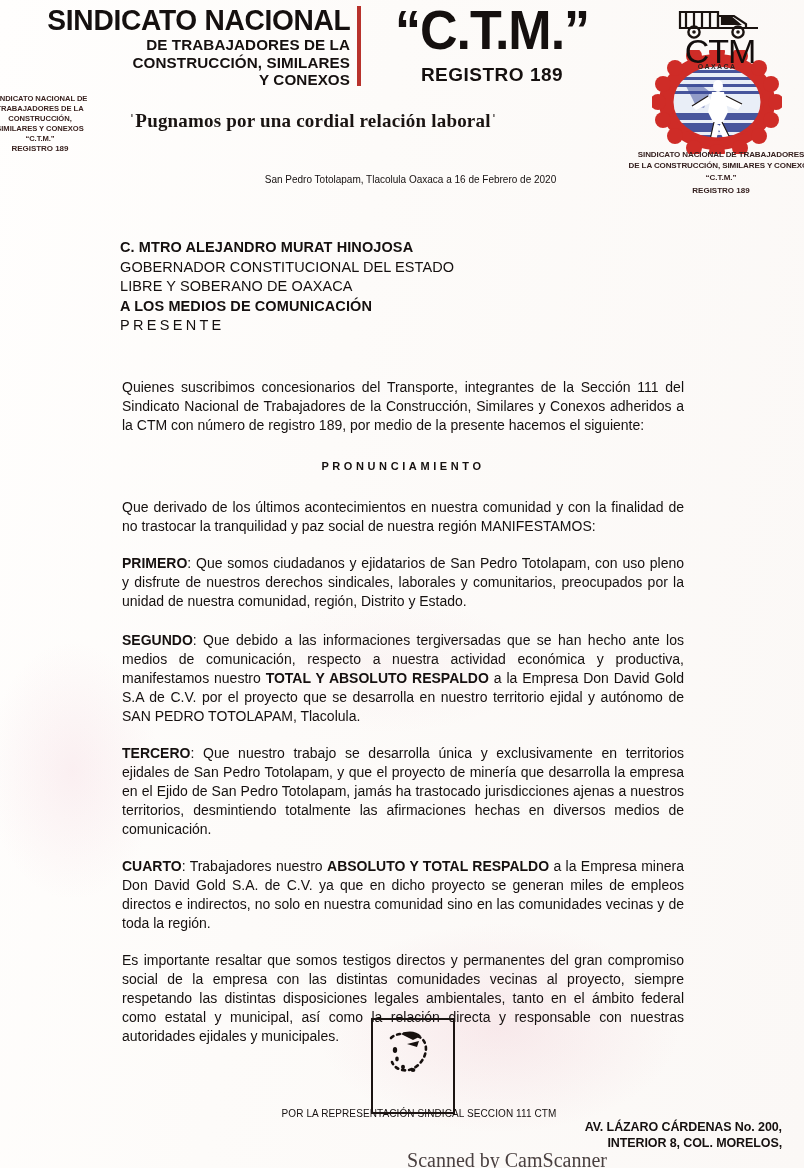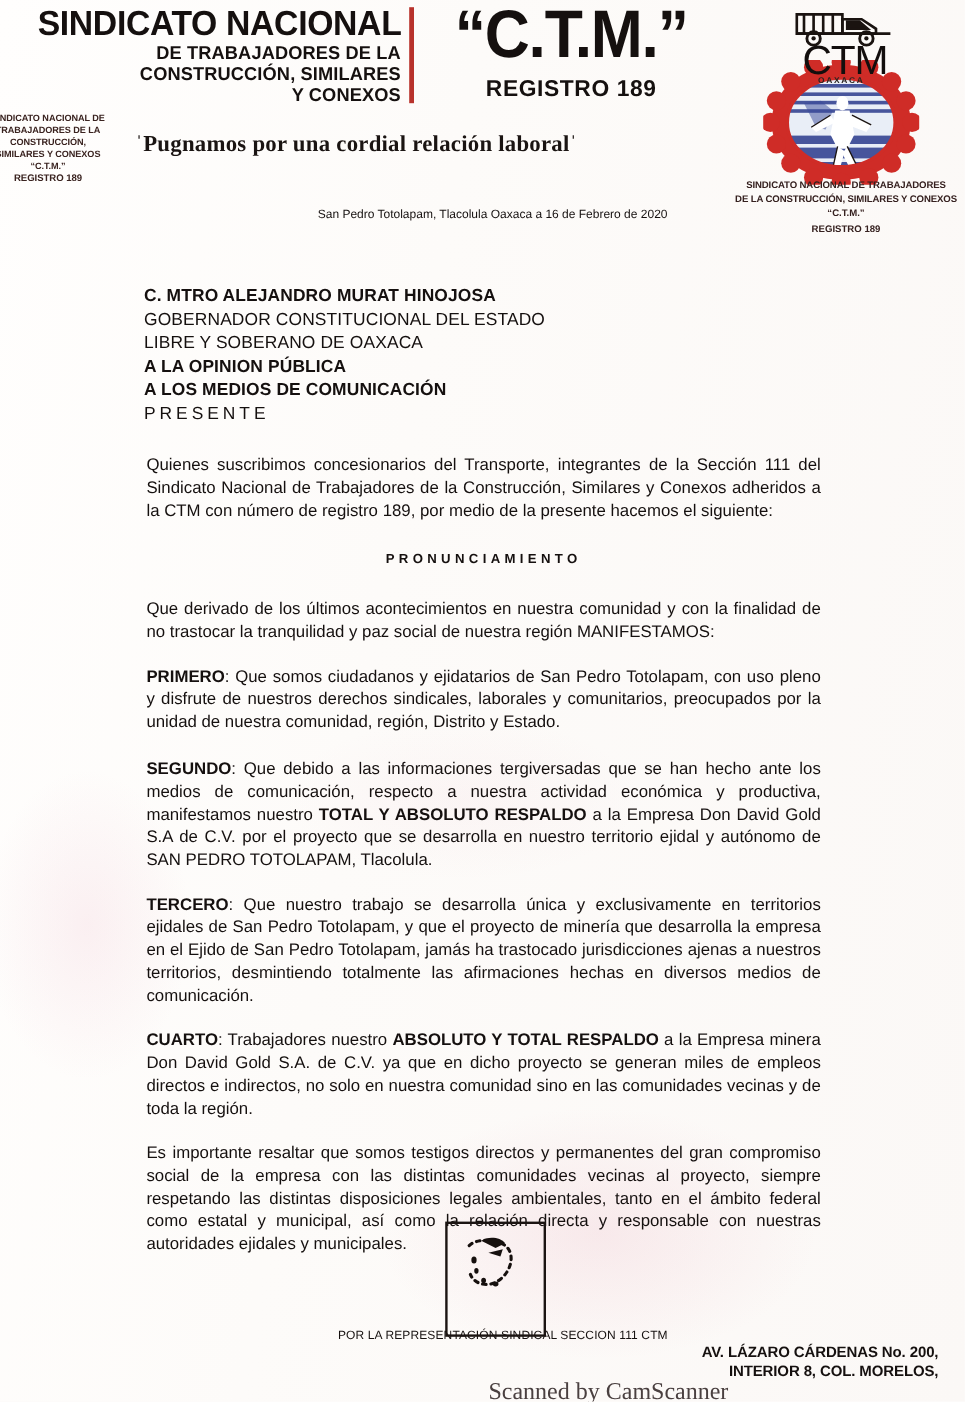--- a/index.html
+++ b/index.html
@@ -17,21 +17,21 @@
     width:804px; height:1168px;
     background:
       radial-gradient(ellipse 260px 150px at 62% 88%, rgba(226,150,170,0.17), rgba(255,255,255,0) 70%),
       radial-gradient(ellipse 120px 180px at 9% 66%, rgba(228,150,175,0.13), rgba(255,255,255,0) 72%),
       radial-gradient(ellipse 200px 90px at 48% 57%, rgba(226,160,180,0.07), rgba(255,255,255,0) 75%),
       linear-gradient(100deg,#fffefd 0%,#fdfbf9 40%,#fbf8f6 100%);
   }
 
   
   .masthead{
-    position:absolute; left:0; top:0; width:648px; height:160px;
+    position:absolute; left:16px; top:0; width:648px; height:160px;
   }
   .mast-left{
     position:absolute; left:22px; top:4px; width:312px;
     text-align:right;
   }
   .mast-l1{
     font-size:29px; font-weight:bold; letter-spacing:-0.3px;
     line-height:32px; white-space:nowrap;
     transform:scaleX(0.97);
     transform-origin:right center;
@@ -273,21 +273,20 @@
       </div>
     </div>
   </div>
 
   <div class="dateline">San Pedro Totolapam, Tlacolula Oaxaca a 16 de Febrero de 2020</div>
 
   <div class="addr">
     <div class="b">C. MTRO ALEJANDRO MURAT HINOJOSA</div>
     <div>GOBERNADOR CONSTITUCIONAL DEL ESTADO</div>
     <div>LIBRE Y SOBERANO DE OAXACA</div>
-    <div class="b">A LA OPINION PÚBLICA</div>
     <div class="b">A LOS MEDIOS DE COMUNICACIÓN</div>
     <div class="spaced">PRESENTE</div>
   </div>
 
   <div class="body">
 
     <p>Quienes suscribimos concesionarios del Transporte, integrantes de la Sección 111 del Sindicato Nacional de Trabajadores de la Construcción, Similares y Conexos adheridos a la CTM con número de registro 189, por medio de la presente hacemos el siguiente:</p>
 
     <p class="pron">PRONUNCIAMIENTO</p>
 

